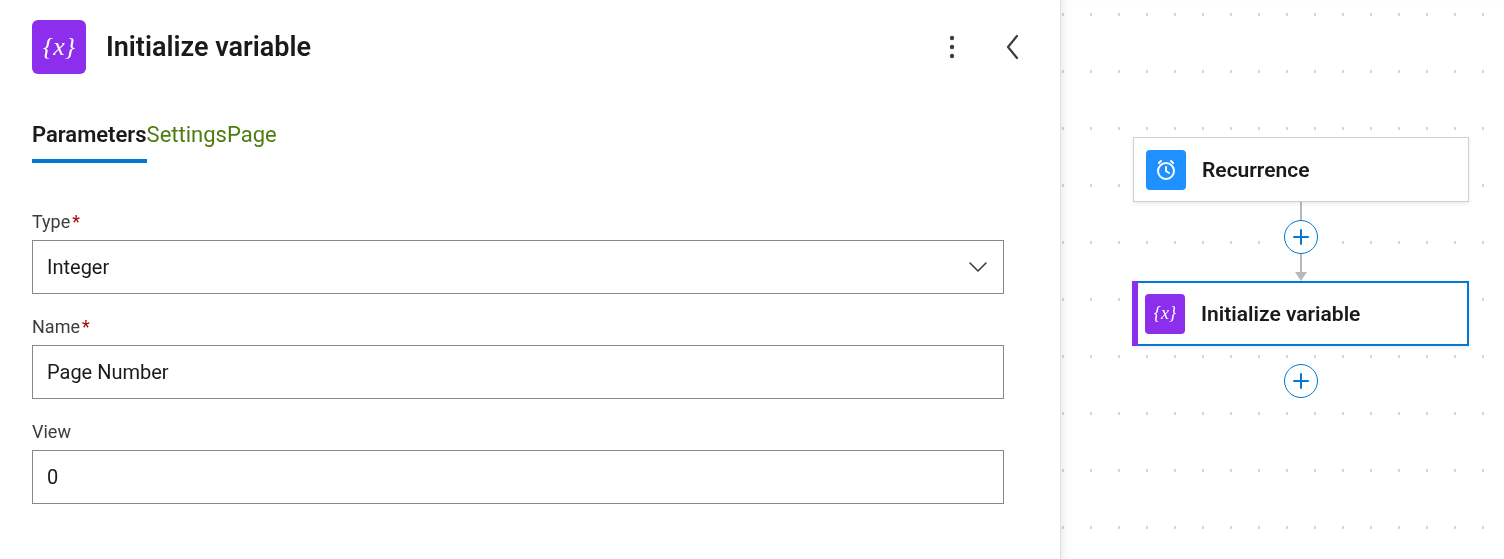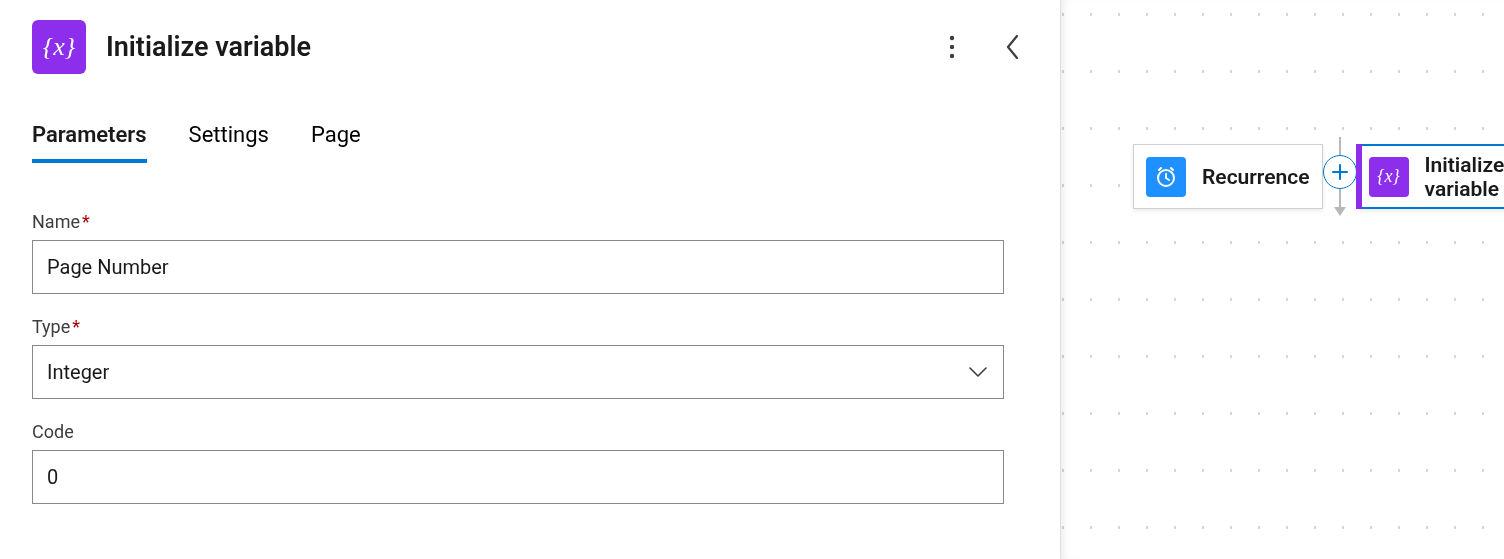--- a/index.html
+++ b/index.html
@@ -56,26 +56,25 @@
     width: 32px;
     height: 32px;
     display: flex;
     align-items: center;
     justify-content: center;
     cursor: pointer;
     color: #3d3d3d;
   }
   .tabs {
     display: flex;
-    gap: 42px;
     margin-bottom: 48px;
   }
   .tab {
     font-size: 22px;
-    color: #000000;
+    color: #4d7c0f;
     padding-bottom: 12px;
     cursor: pointer;
     border-bottom: 4px solid transparent;
   }
   .tab.active {
     color: #1a1a1a;
     font-weight: 600;
     border-bottom-color: #0078d4;
   }
   .field-group {
@@ -129,21 +128,21 @@
     background-size: 28px 57px;
     background-position: -12px -14px;
     box-shadow: inset 8px 0 12px -8px rgba(0,0,0,0.12);
   }
   .flow-container {
     position: absolute;
     top: 137px;
     left: 72px;
     width: 336px;
     display: flex;
-    flex-direction: row;
+    flex-direction: column;
     align-items: center;
   }
   .flow-card {
     width: 336px;
     height: 65px;
     background: #ffffff;
     border: 1px solid #d0d0d0;
     display: flex;
     align-items: center;
     padding: 0 12px;
@@ -237,36 +236,36 @@
     </div>
   </div>
 
   <div class="tabs">
     <div class="tab active">Parameters</div>
     <div class="tab">Settings</div>
     <div class="tab">Page</div>
   </div>
 
   <div class="field-group">
-    <label class="field-label"><span>Name</span><span class="required-star">*</span></label>
-    <input class="text-input" type="text" value="Page Number" style="">
-  </div>
-
-  <div class="field-group">
     <label class="field-label"><span>Type</span><span class="required-star">*</span></label>
     <div class="select-wrapper">
       <div class="select-input" style="display:flex;align-items:center;">Integer</div>
       <svg class="chevron-down" width="20" height="12" viewBox="0 0 20 12">
           <path d="M2 2 L10 10 L18 2" stroke="currentColor" stroke-width="1.6" fill="none" stroke-linecap="round" stroke-linejoin="round"></path>
         </svg>
     </div>
   </div>
 
   <div class="field-group">
-    <label class="field-label">Code</label>
+    <label class="field-label"><span>Name</span><span class="required-star">*</span></label>
+    <input class="text-input" type="text" value="Page Number" style="">
+  </div>
+
+  <div class="field-group">
+    <label class="field-label">View</label>
     <input class="text-input" type="text" value="0" style="">
   </div>
 
 </div>
 
 <div class="right-canvas">
   <div class="flow-container">
 
     <div class="flow-card">
       <div class="flow-card-icon icon-clock">

